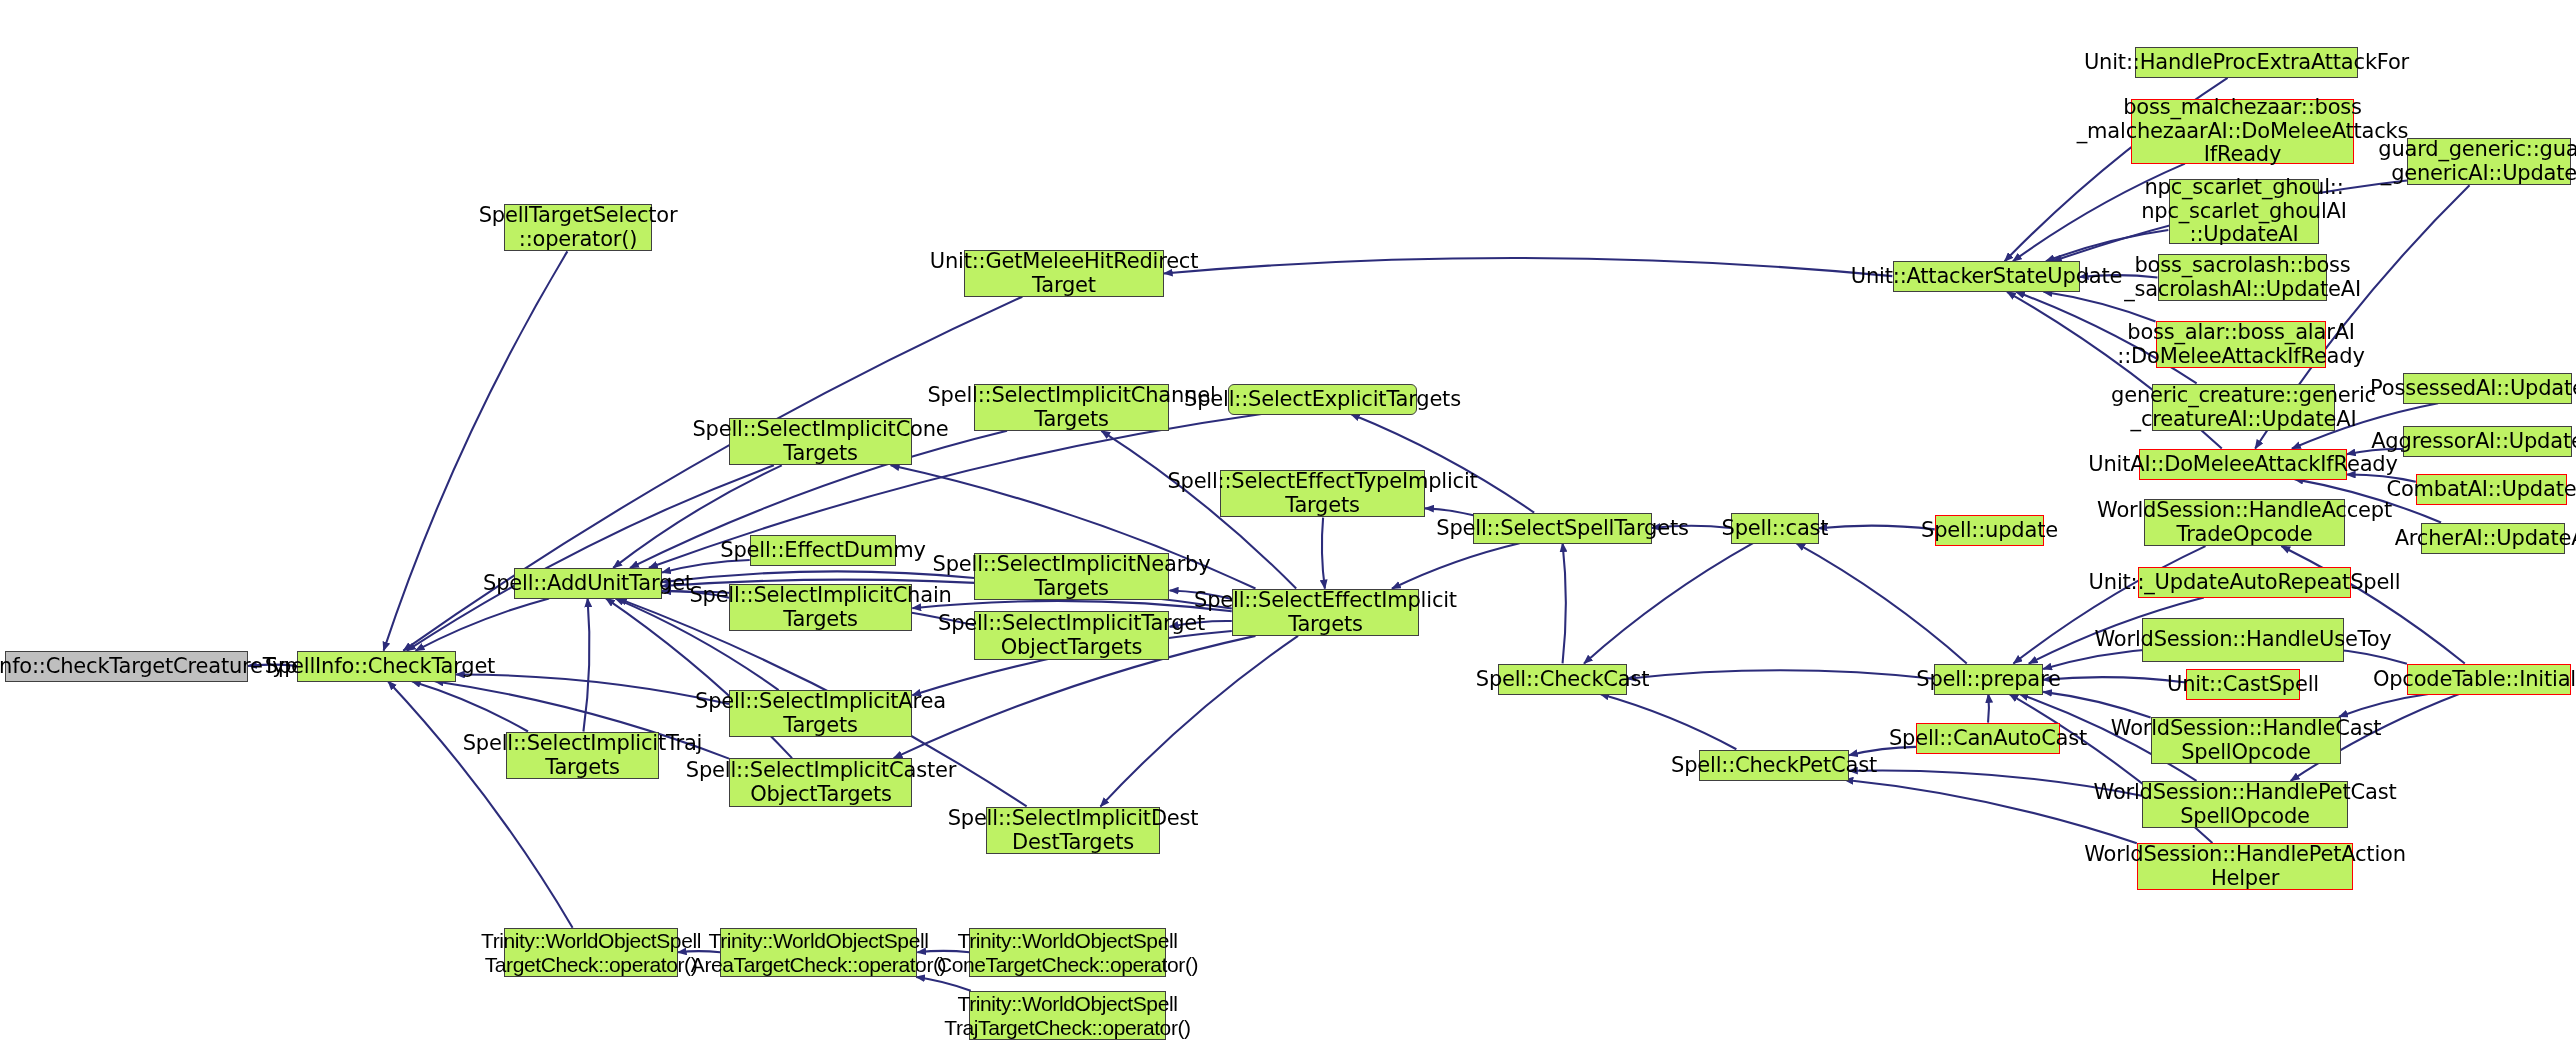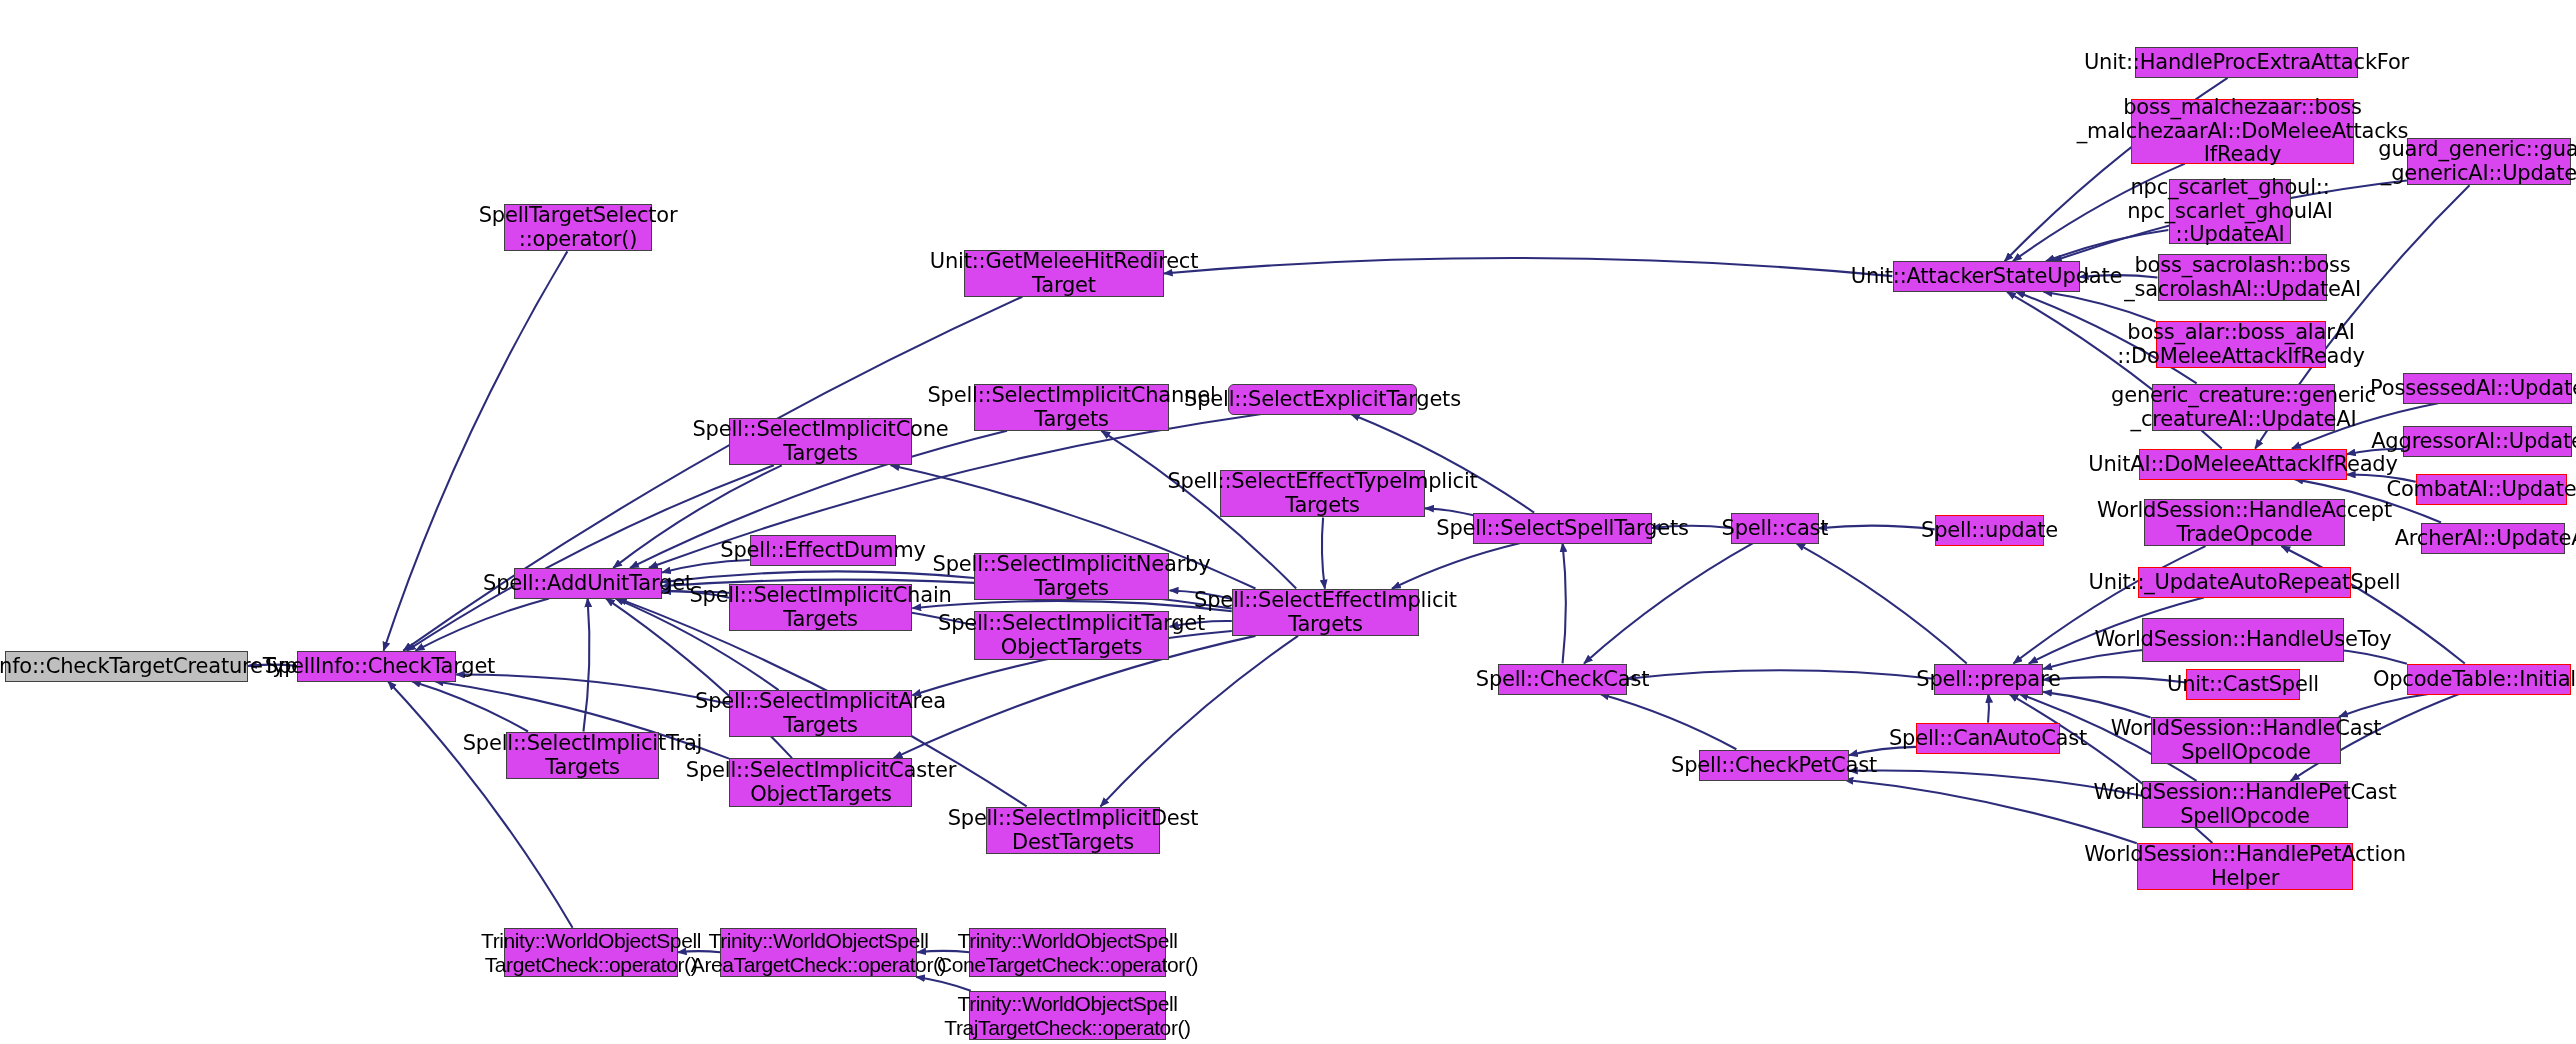--- a/index.html
+++ b/index.html
@@ -12,21 +12,21 @@
     font-family:"DejaVu Sans", sans-serif;
   }
   svg#edges{position:absolute;left:0;top:0;width:2576px;height:1044px;}
   .node{
     position:absolute;
     box-sizing:border-box;
     display:flex;
     align-items:center;
     justify-content:center;
     text-align:center;
-    background:#d946ef;
+    background:#bef264;
     border:1.5px solid #404040;
     color:#000000;
     font-size:21px;
     line-height:1.12;
     letter-spacing:-0.2px;
     white-space:pre-line;
     padding:2px 5px;
     z-index:5;
   }
   .node.red{border-color:#ff0000;}
@@ -163,21 +163,21 @@
       <div class="node" style="left: 1699px; top: 750px; width: 150px; height: 31px;">Spell::CheckPetCast</div>
       <div class="node" style="left: 1731px; top: 513px; width: 88px; height: 31px;">Spell::cast</div>
       <div class="node red" style="left: 1935px; top: 515px; width: 109px; height: 31px;">Spell::update</div>
       <div class="node" style="left: 1934px; top: 664px; width: 109px; height: 31px;">Spell::prepare</div>
       <div class="node red" style="left: 1916px; top: 723px; width: 144px; height: 31px;">Spell::CanAutoCast</div>
       <div class="node" style="left: 1893px; top: 261px; width: 187px; height: 31px;">Unit::AttackerStateUpdate</div>
       <div class="node" style="left: 2135px; top: 47px; width: 223px; height: 31px;">Unit::HandleProcExtraAttackFor</div>
       <div class="node red" style="left: 2131px; top: 99px; width: 223px; height: 65px;">boss_malchezaar::boss
 _malchezaarAI::DoMeleeAttacks
 IfReady</div>
-      <div class="node" style="left: 2169px; top: 179px; width: 122px; height: 65px;">npc_scarlet_ghoul::
+      <div class="node" style="left: 2169px; top: 179px; width: 150px; height: 65px;">npc_scarlet_ghoul::
 npc_scarlet_ghoulAI
 ::UpdateAI</div>
       <div class="node" style="left: 2158px; top: 254px; width: 169px; height: 47px;">boss_sacrolash::boss
 _sacrolashAI::UpdateAI</div>
       <div class="node red" style="left: 2156px; top: 321px; width: 170px; height: 47px;">boss_alar::boss_alarAI
 ::DoMeleeAttackIfReady</div>
       <div class="node" style="left: 2152px; top: 384px; width: 183px; height: 47px;">generic_creature::generic
 _creatureAI::UpdateAI</div>
       <div class="node red" style="left: 2139px; top: 449px; width: 208px; height: 31px;">UnitAI::DoMeleeAttackIfReady</div>
       <div class="node" style="left: 2144px; top: 499px; width: 201px; height: 47px;">WorldSession::HandleAccept

